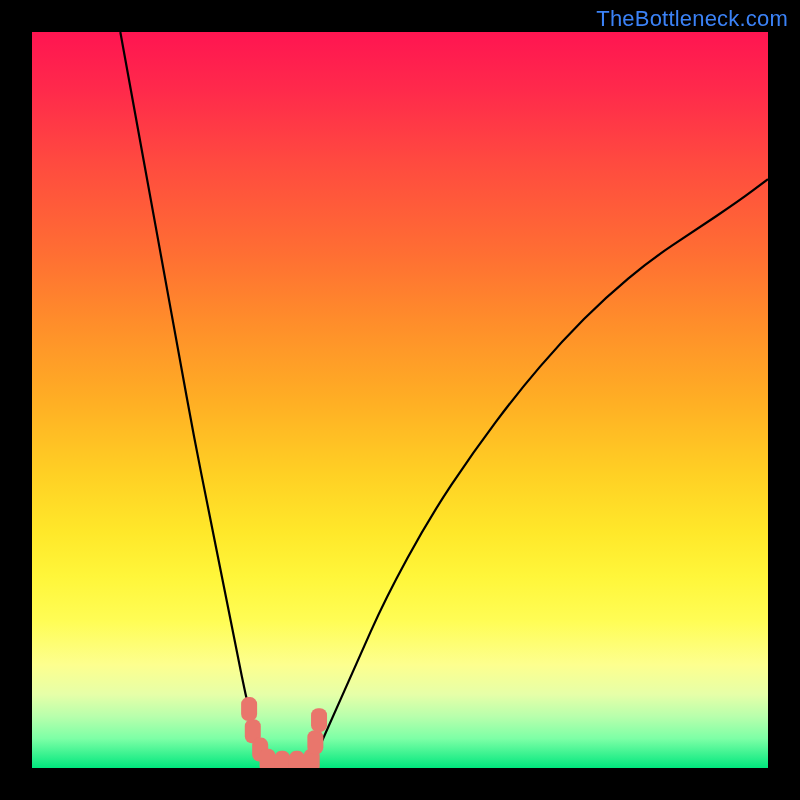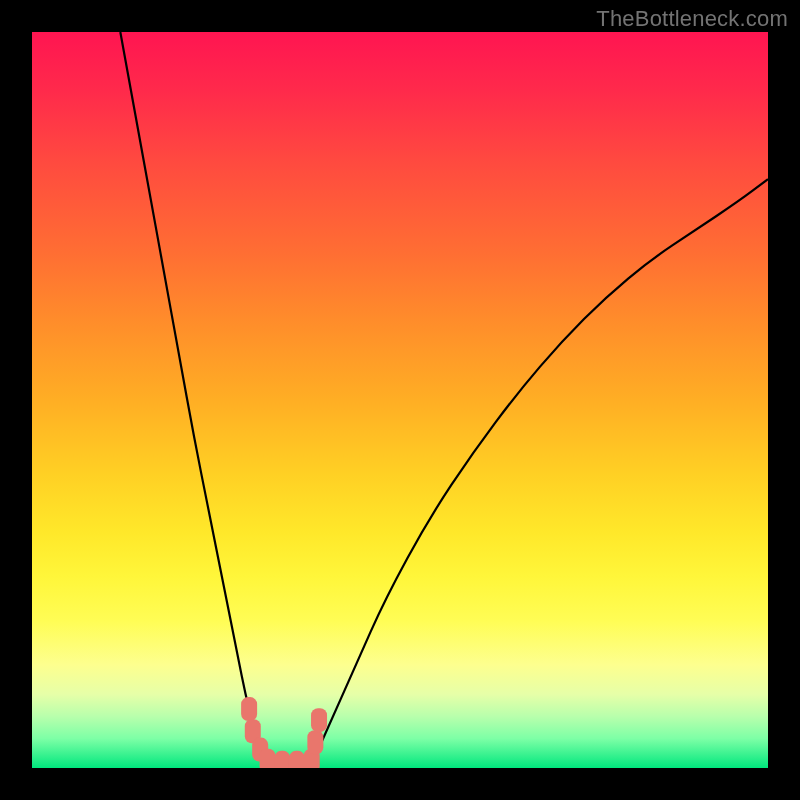--- a/index.html
+++ b/index.html
@@ -42,21 +42,21 @@
       #e6ffa8 90%,
       #b8ffac 93%,
       #7dffa6 96%,
       #00e77d 100%
     );
   }
   .watermark {
     position: absolute;
     top: 6px;
     right: 12px;
-    color: #737373;
+    color: #3b82f6;
     font-size: 22px;
     font-weight: 500;
     letter-spacing: 0.2px;
   }
   svg.curves {
     position: absolute;
     left: 0;
     top: 0;
     width: 736px;
     height: 736px;

